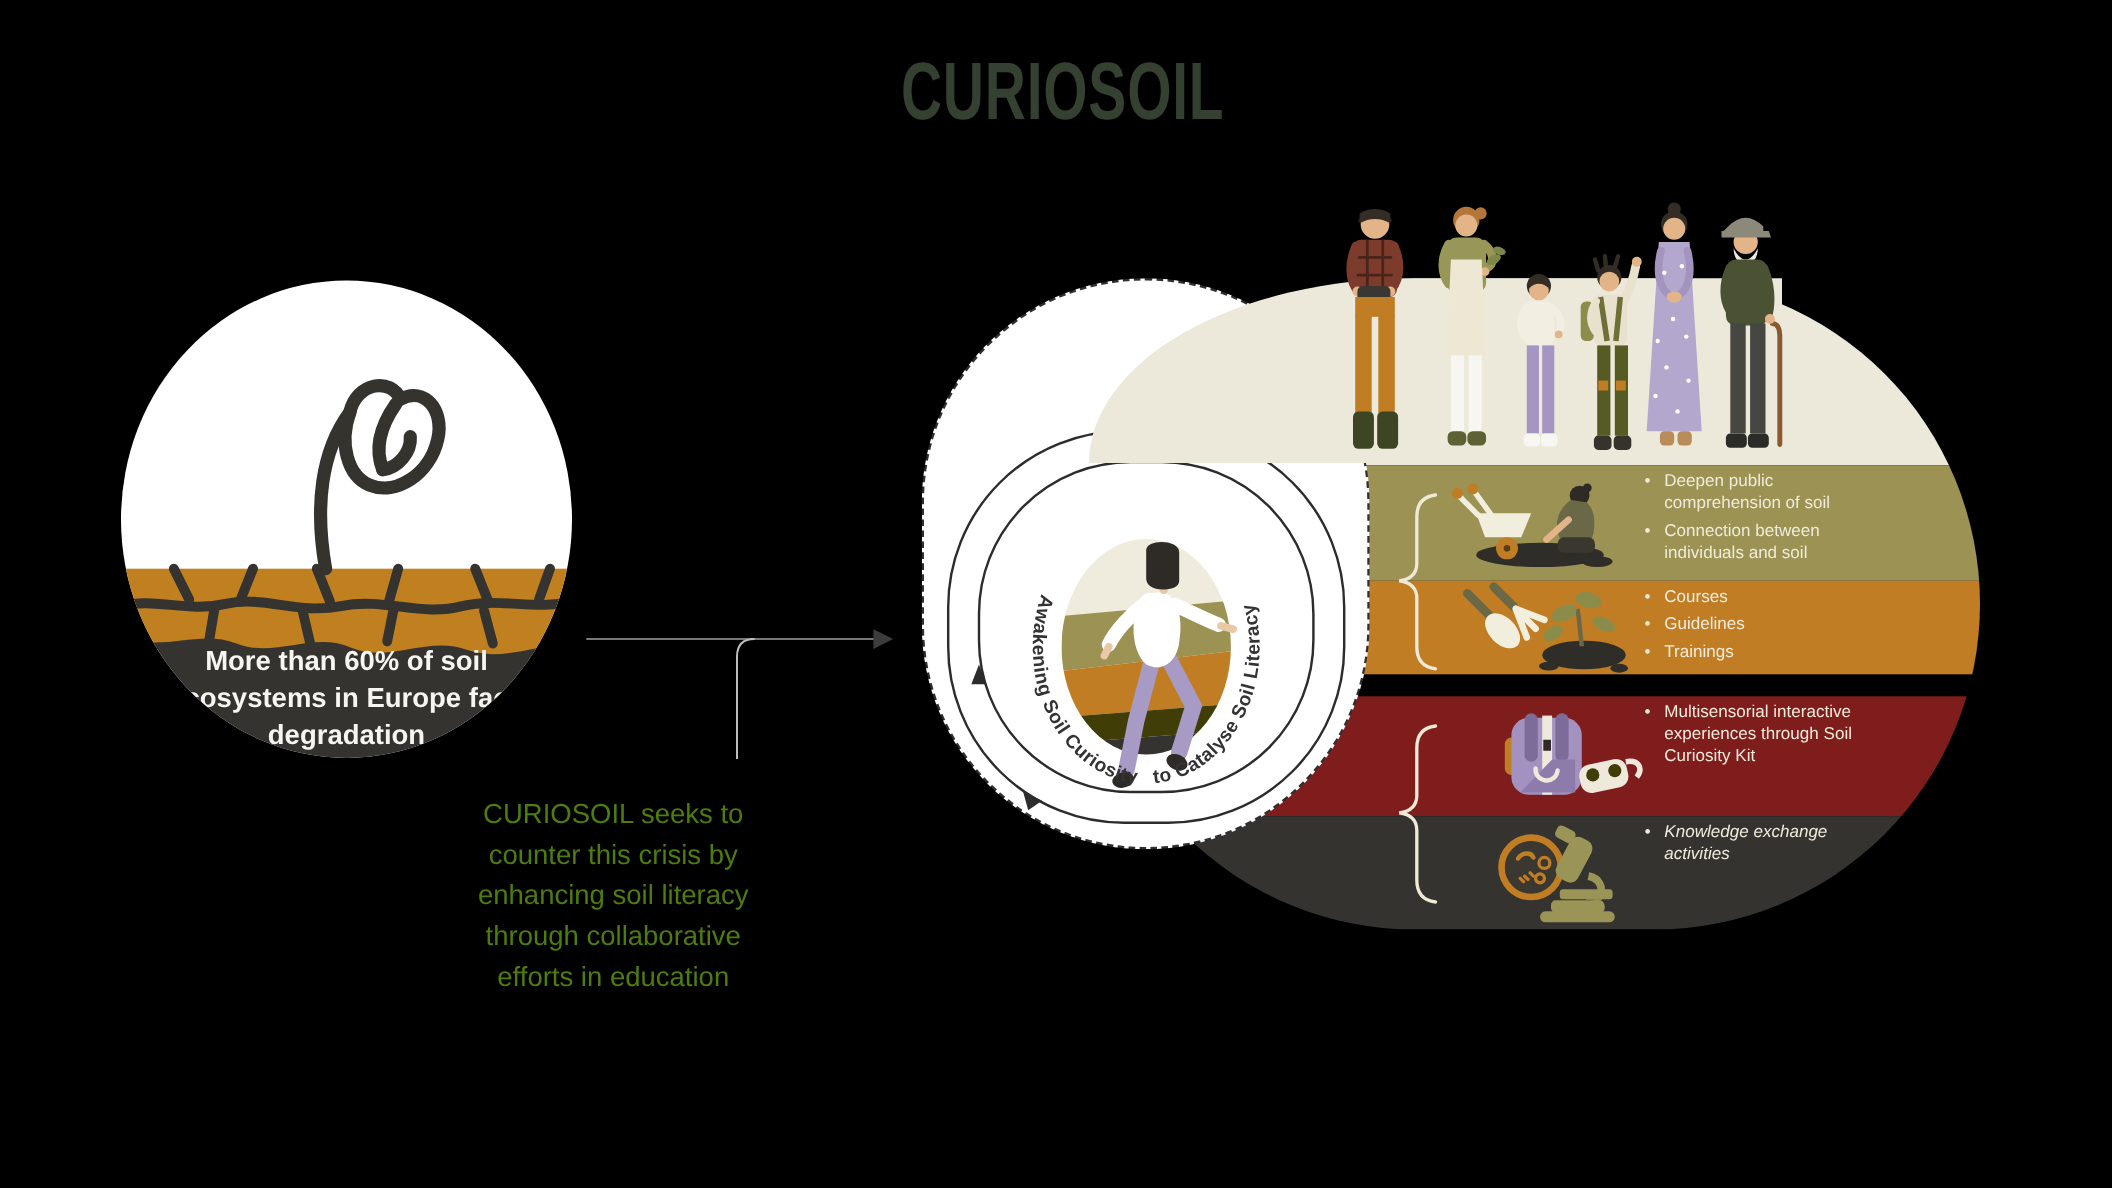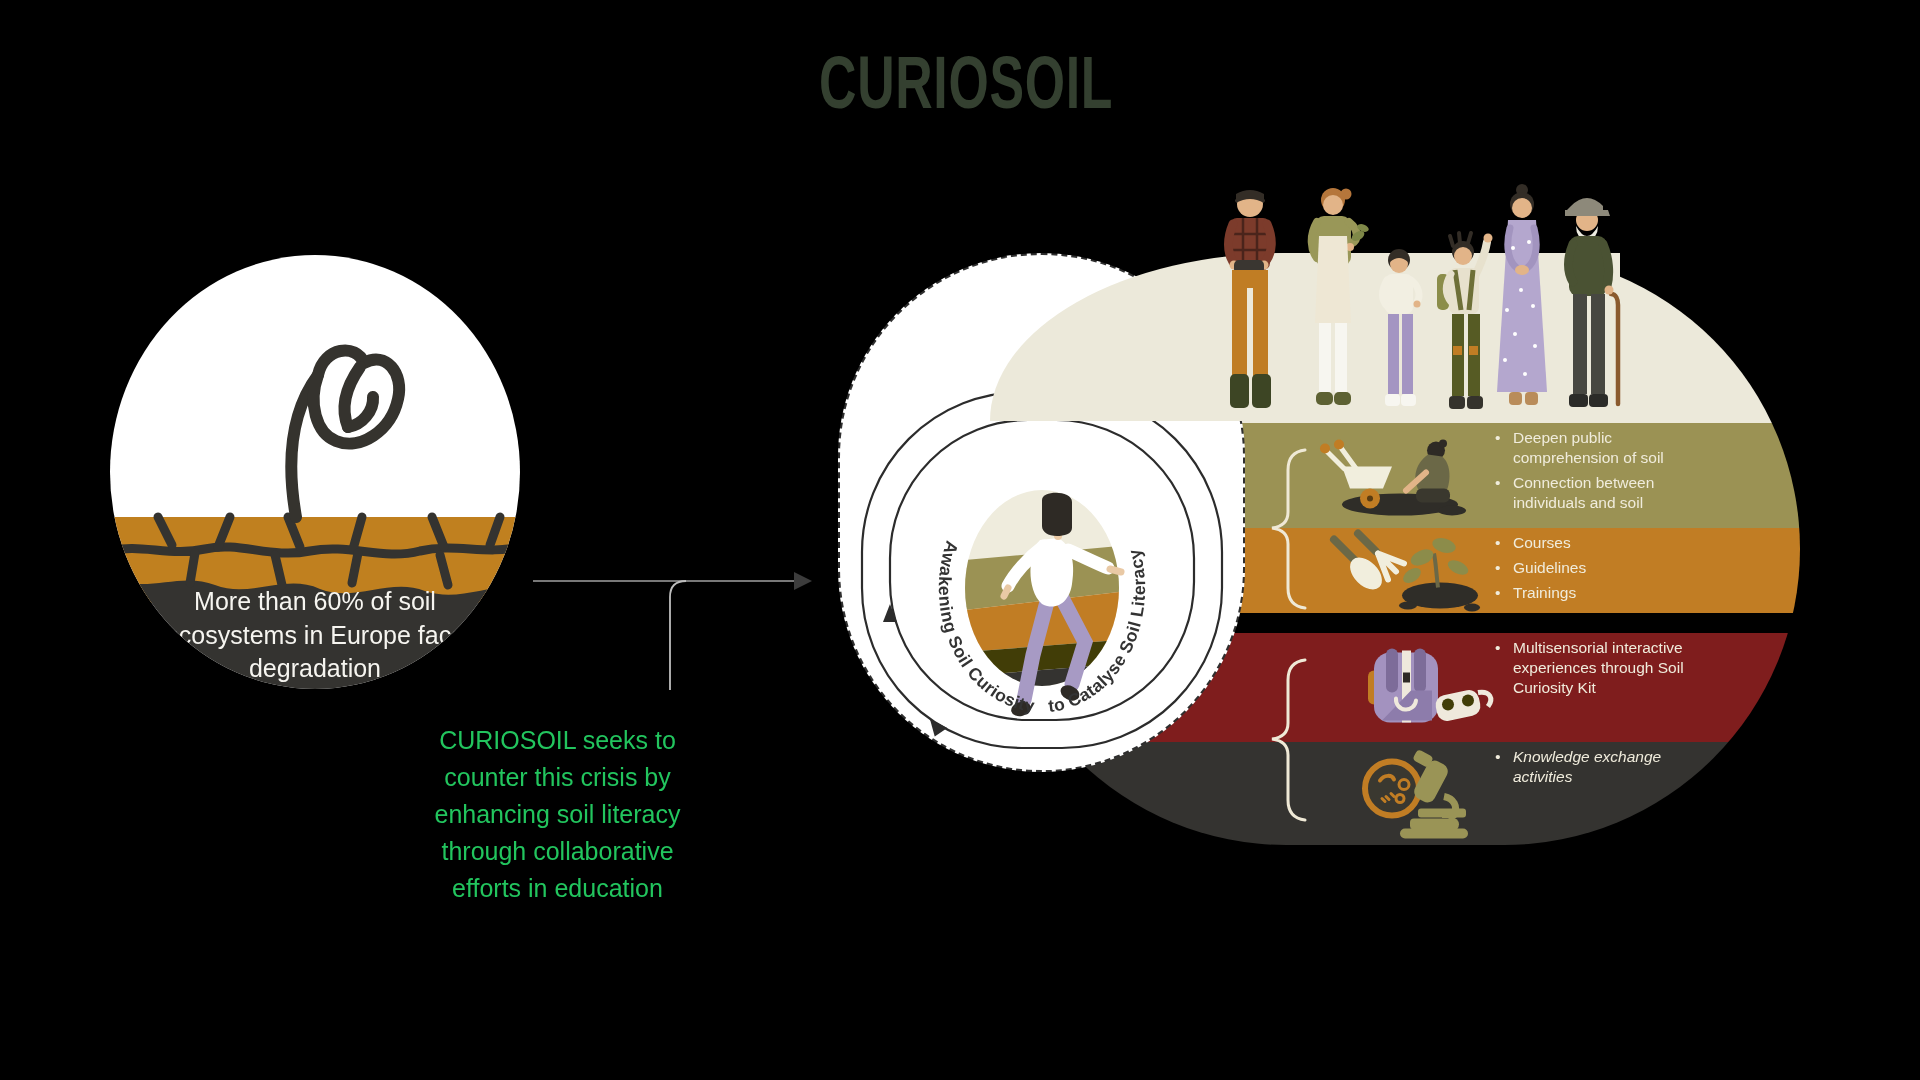--- a/index.html
+++ b/index.html
@@ -6,31 +6,31 @@
   .stage{position:relative;width:1920px;height:1080px;background:#000;overflow:hidden;
          font-family:"Liberation Sans", sans-serif;}
 
   
   .title-wrap{position:absolute;left:723px;top:46px;width:486px;text-align:center;}
   .title-text{display:inline-block;font-size:74px;font-weight:800;letter-spacing:1px;
               color:#344030;transform:scaleX(0.70);transform-origin:center;line-height:1;}
 
   
   .left-oval{position:absolute;left:110px;top:255px;width:410px;height:434px;
-             border-radius:50%;background:#ffffff;overflow:hidden;}
+             border-radius:50%;background:#ffffff;overflow:hidden;font-weight:bold;}
   .left-oval svg{position:absolute;left:0;top:0;}
   .oval-message{position:absolute;left:38px;right:38px;top:330px;z-index:3;
                 color:#f6f5f0;font-size:25px;line-height:1.34;text-align:center;}
 
   
   .connector-svg{position:absolute;left:500px;top:550px;z-index:1;}
 
   
   .middle-text{position:absolute;left:405px;top:722px;width:305px;text-align:center;
-               color:#22c55e;font-size:25px;line-height:37px;}
+               color:#4d7c0f;font-size:25px;line-height:37px;}
   .middle-text span{display:block;}
 
   
   .color-pill{position:absolute;left:990px;top:253px;width:810px;height:592px;
               border-radius:296px;overflow:hidden;z-index:1;}
   .band{position:absolute;left:0;width:100%;}
   .band-people {top:0;height:170px;background:#ece9da;}
   .band-olive  {top:170px;height:105px;background:#9b9254;}
   .band-orange {top:275px;height:85px;background:#c17d24;}
   .band-darkolive{top:380px;height:109px;background:#7f1d1d;}

